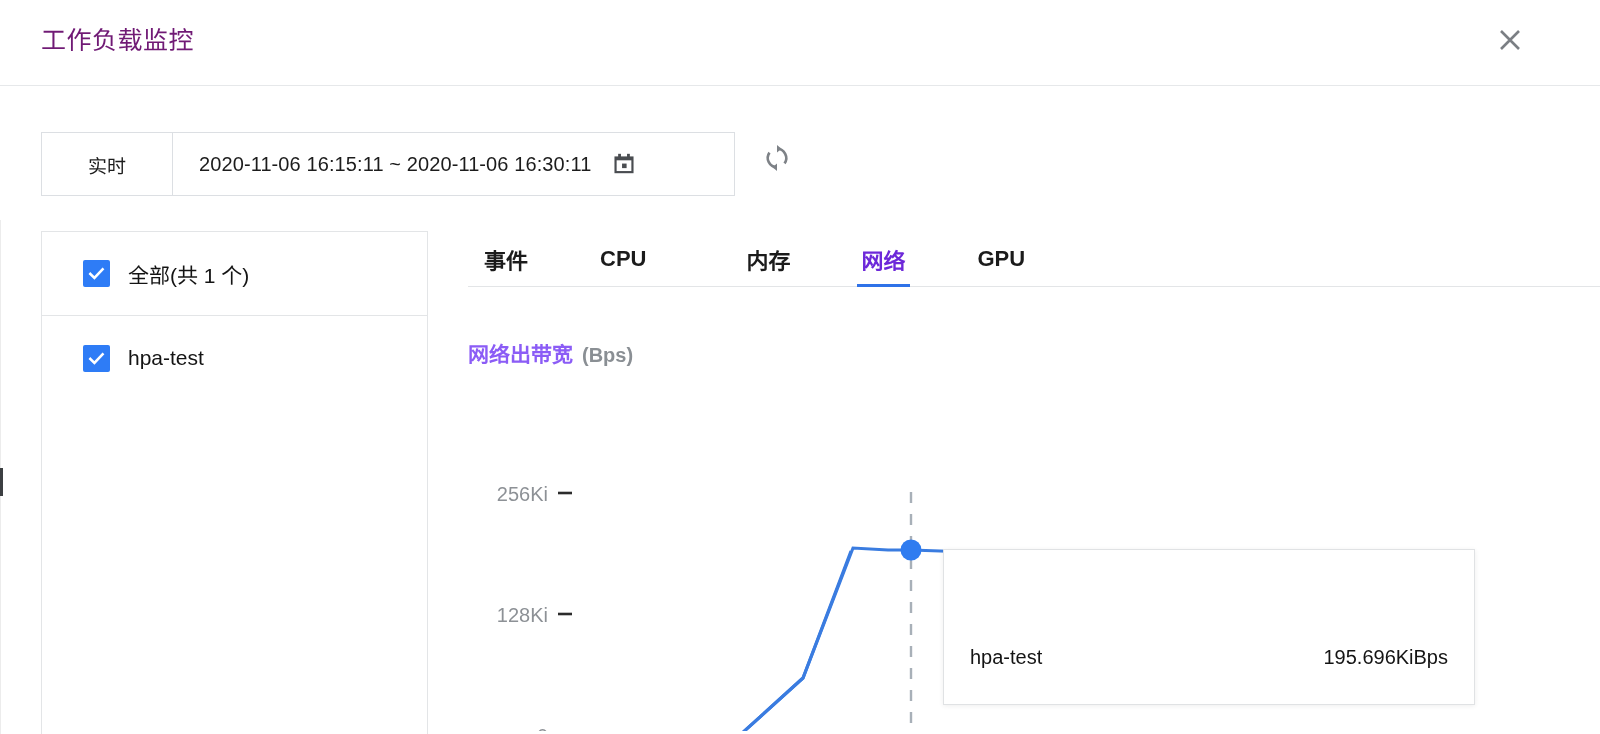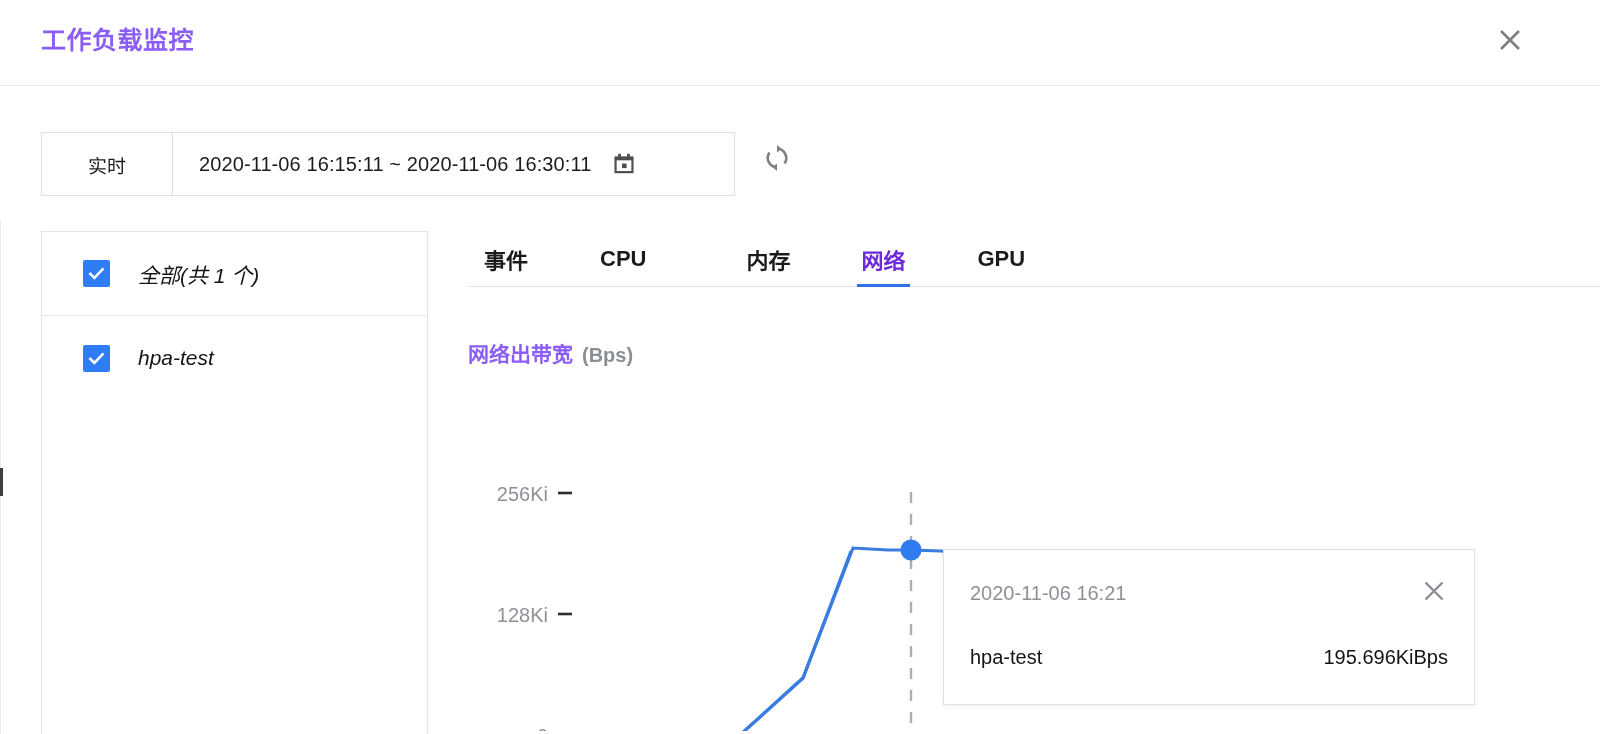--- a/index.html
+++ b/index.html
@@ -15,21 +15,21 @@
   }
   .page { position: relative; width: 1600px; height: 734px; background: #fff; }
 
   
   .modal-header {
     position: absolute; left: 0; top: 0; width: 1600px; height: 86px;
     border-bottom: 1px solid #e6e8ea; background: #fff;
   }
   .modal-title {
     position: absolute; left: 41px; top: 24px;
-    font-size: 25px; font-weight: 700; letter-spacing: .5px; color: #8b5cf6;
+    font-size: 25px; font-weight: 400; letter-spacing: .5px; color: #701a75;
     line-height: 32px; white-space: nowrap;
   }
   .close-modal {
     position: absolute; right: 72px; top: 22px;
     width: 36px; height: 36px; cursor: pointer;
     display: flex; align-items: center; justify-content: center;
   }
   .close-modal svg { display: block; }
 
   
@@ -62,21 +62,21 @@
     display: flex; align-items: center; height: 84px; padding-left: 41px;
   }
   .panel-row.divided { border-bottom: 1px solid #e3e5e7; }
   .cbx {
     width: 27px; height: 27px; border-radius: 2px; background: #2e7cf6;
     display: flex; align-items: center; justify-content: center;
     flex: none; cursor: pointer;
   }
   .cbx svg { display: block; }
   .row-label {
-    margin-left: 28px; font-size: 21px; color: #141414; white-space: nowrap; font-style: italic;
+    margin-left: 18px; font-size: 21px; color: #141414; white-space: nowrap;
   }
 
   
   .content { position: absolute; left: 468px; top: 231px; right: 0; bottom: 0; }
   .tabs {
     position: relative; height: 56px; border-bottom: 1px solid #e3e5e7;
     display: flex; align-items: flex-start;
   }
   .tab {
     position: relative; height: 55px; display: flex; align-items: center;
@@ -239,29 +239,19 @@
         <path d="M80,344 L272,344 L335,287 L383,160 L383,160 L385,158 L385,158 L386,157 L386,157 L383,160 L383,160 L383,160" fill="none" stroke="#3a7ce0" stroke-width="3.1" style="display:none"></path>
         <polyline fill="none" stroke="#3a7ce0" stroke-width="3.1" stroke-linejoin="miter" stroke-linecap="butt" points="80,344 272,344 335,287 385,157 420,159 443,159 530,162 533,164 600,230"></polyline>
 
         <circle cx="443" cy="159" r="10.5" fill="#2f7cf0"></circle>
       </svg>
     </div>
 
   </div>
 
   <div class="tooltip">
-    <div class="tt-head">
-      <span class="tt-time">2020-11-06 16:21</span>
-      <span class="tt-close">
-        <span>
-          <svg width="26" height="26" viewBox="0 0 26 26" aria-hidden="true">
-            <path d="M4.5 4.5 L21.5 21.5 M21.5 4.5 L4.5 21.5" stroke="#8b8f94" stroke-width="2.4" fill="none"></path>
-          </svg>
-        </span>
-      </span>
-    </div>
     <div class="tt-body">
       <span class="tt-name">hpa-test</span>
       <span class="tt-value">195.696KiBps</span>
     </div>
   </div>
 
 </div>
 
 </body></html>

